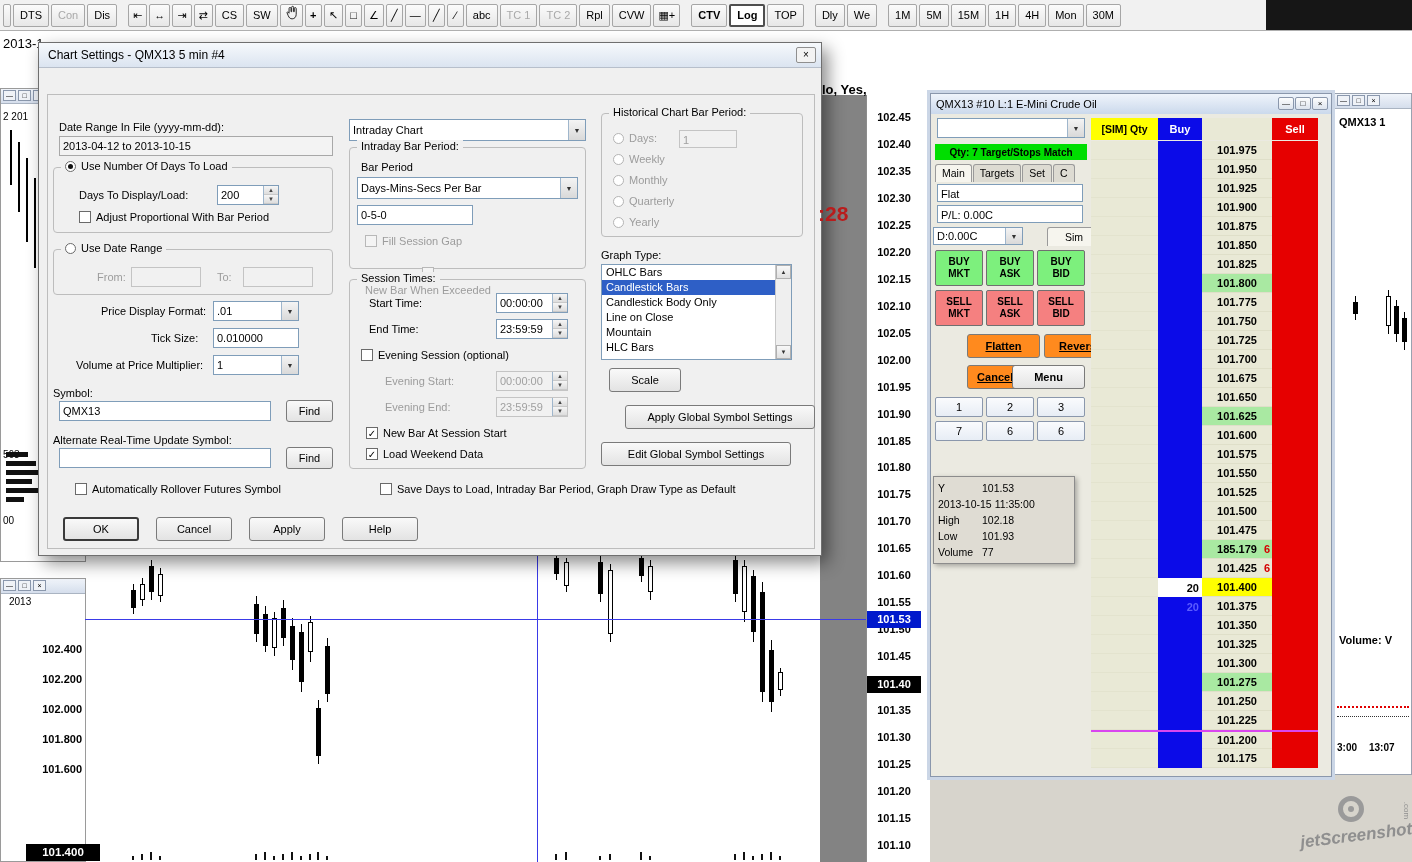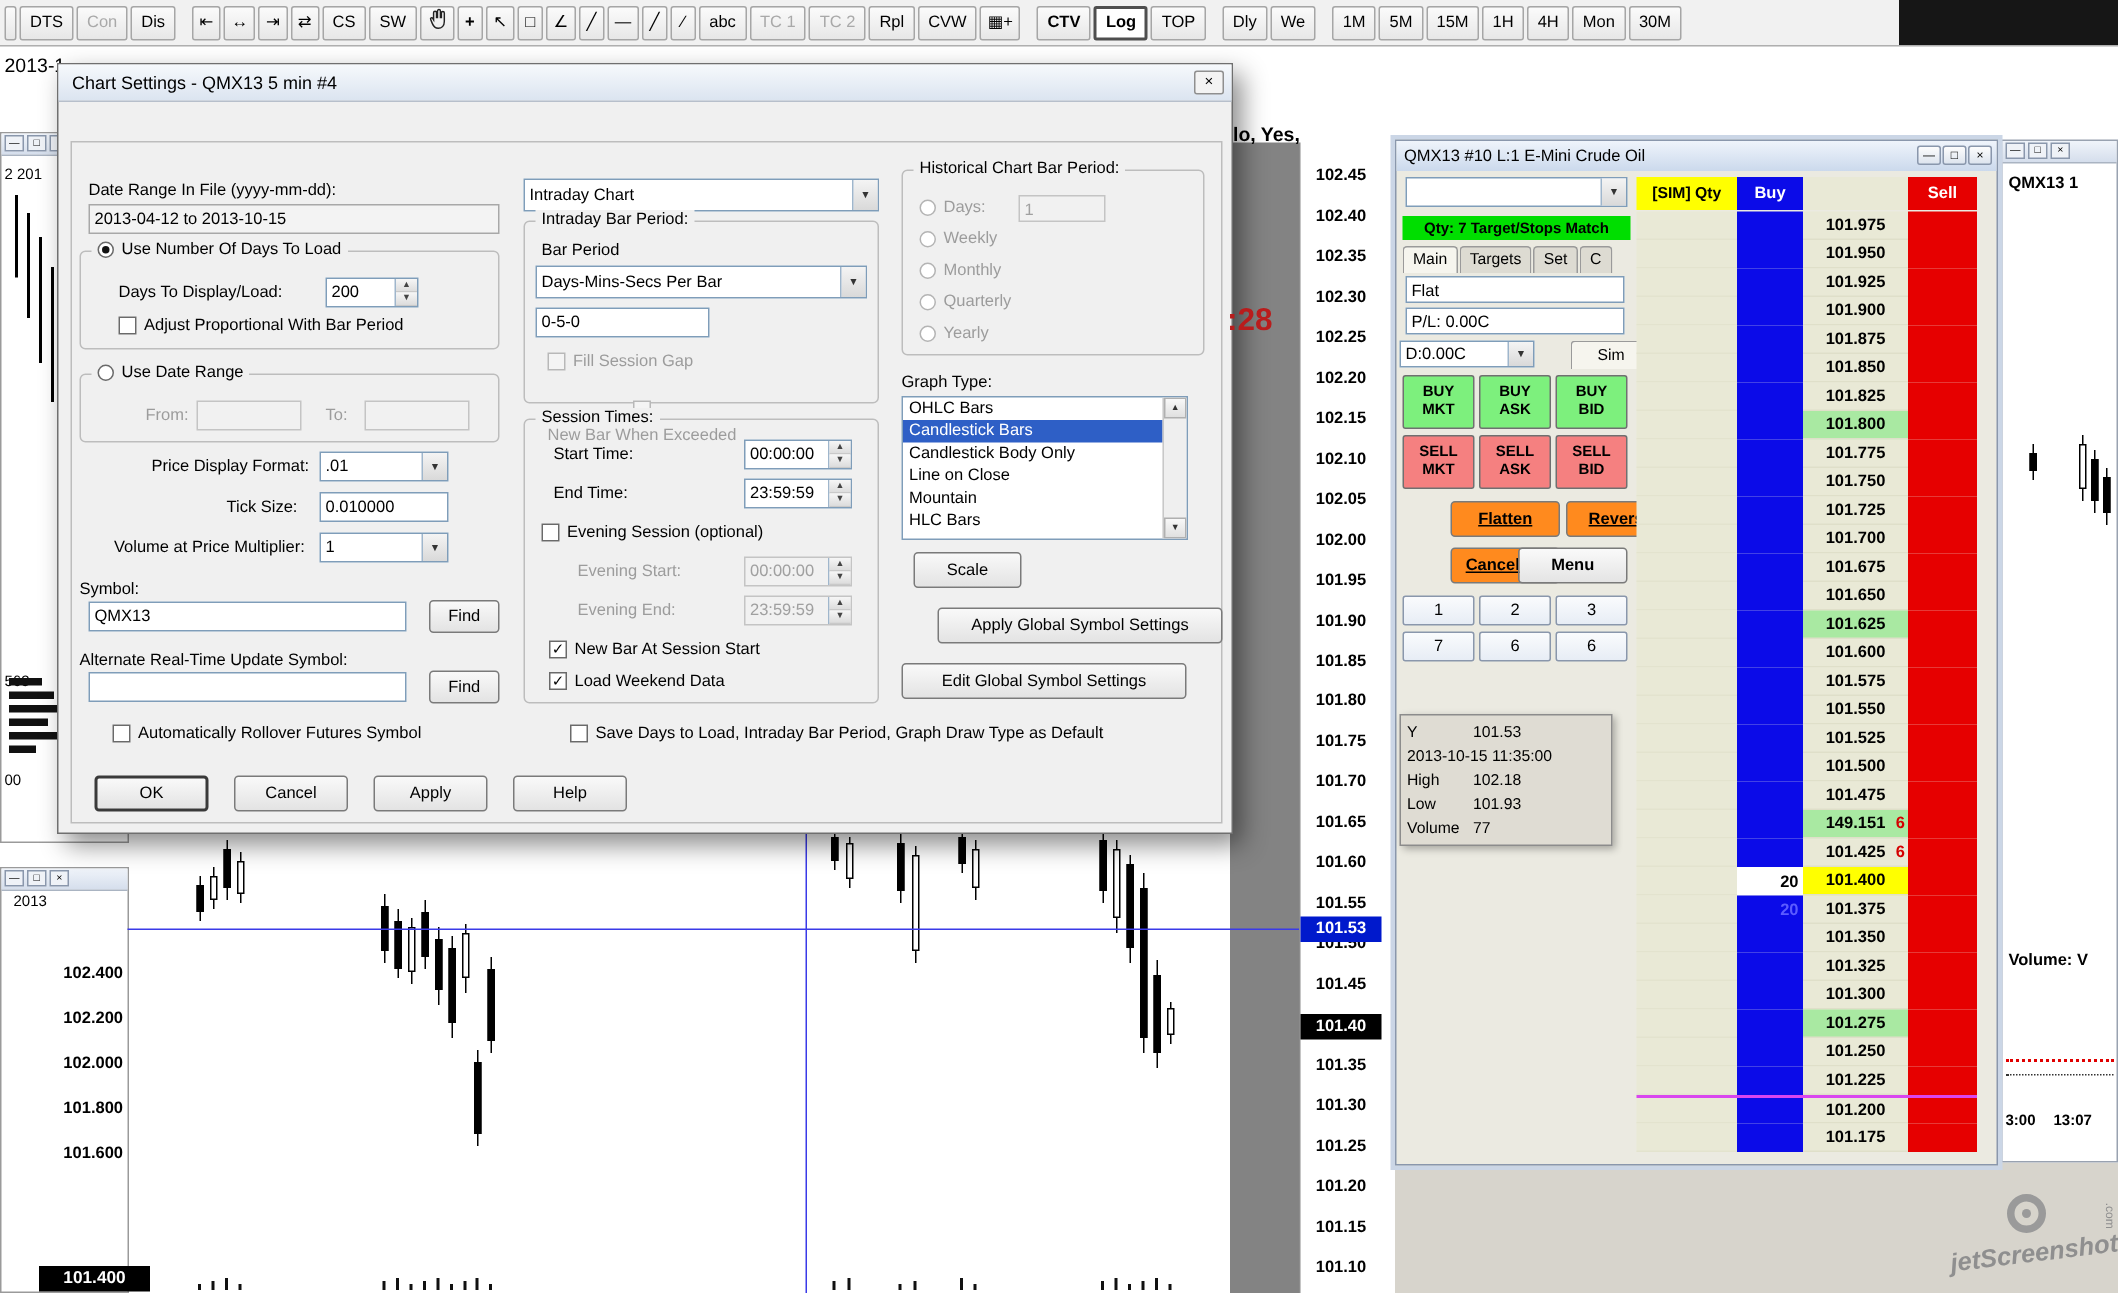--- a/index.html
+++ b/index.html
@@ -747,21 +747,21 @@
           <div class="lb"></div>
           <div class="lp">
             <span>101.475</span>
           </div>
           <div class="ls"></div>
         </div>
         <div class="lrow green">
           <div class="lq"></div>
           <div class="lb"></div>
           <div class="lp">
-            <span>149.151</span>
+            <span>185.179</span>
             <span class="s6">6</span>
           </div>
           <div class="ls"></div>
         </div>
         <div class="lrow">
           <div class="lq"></div>
           <div class="lb"></div>
           <div class="lp">
             <span>101.425</span>
             <span class="s6">6</span>

